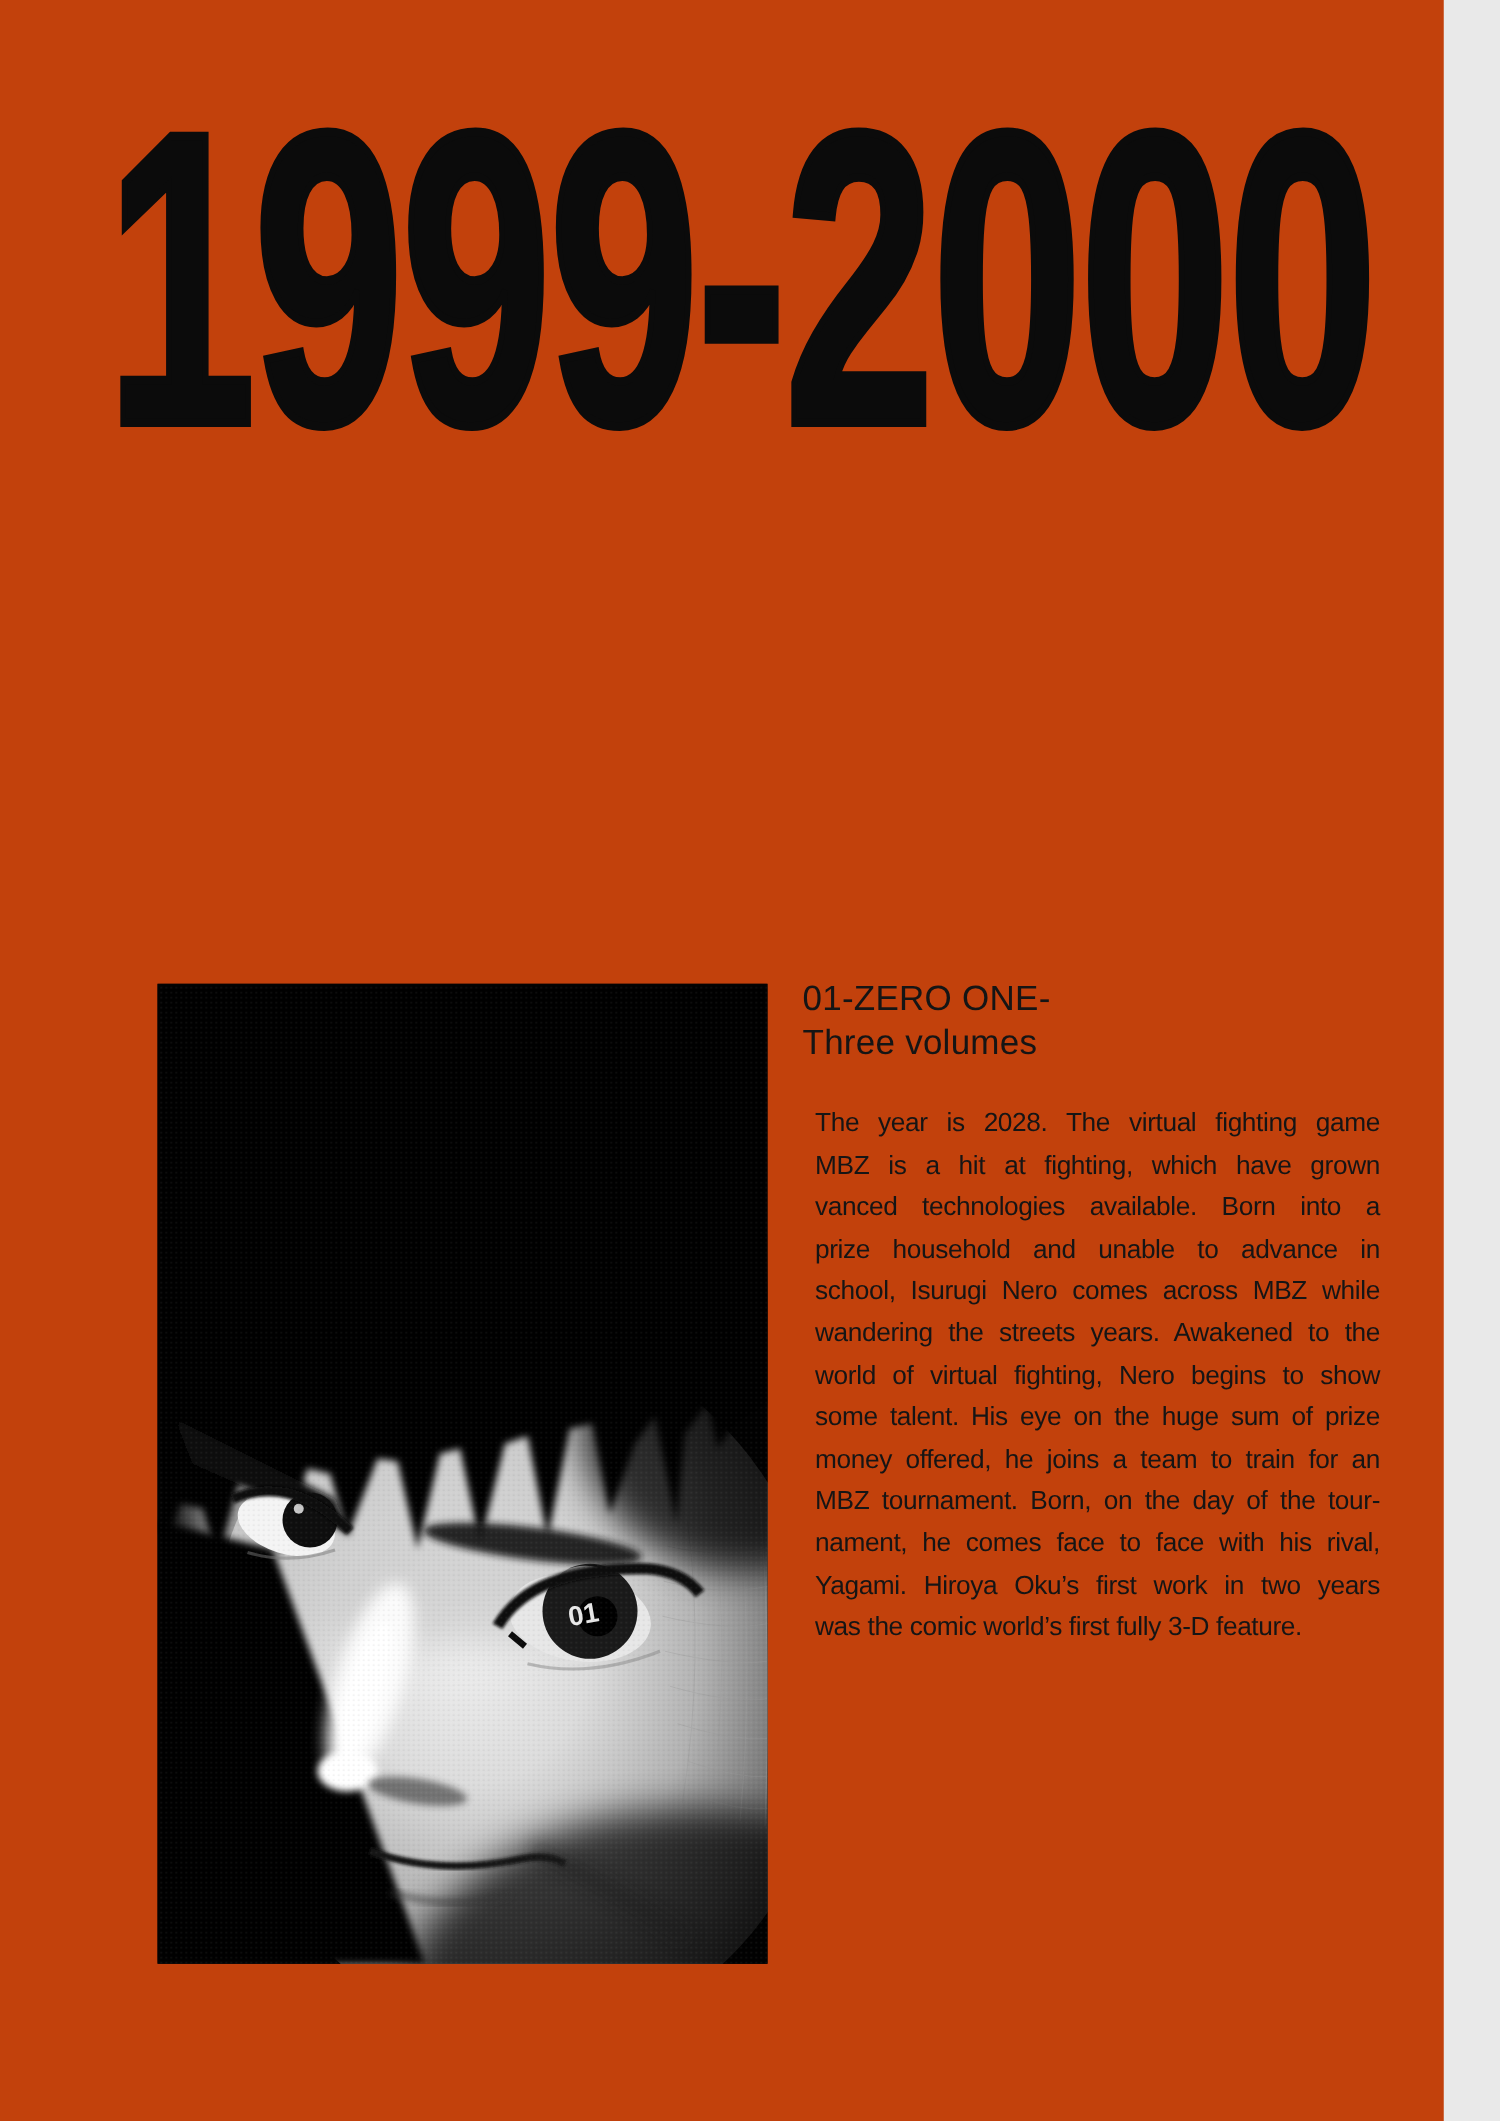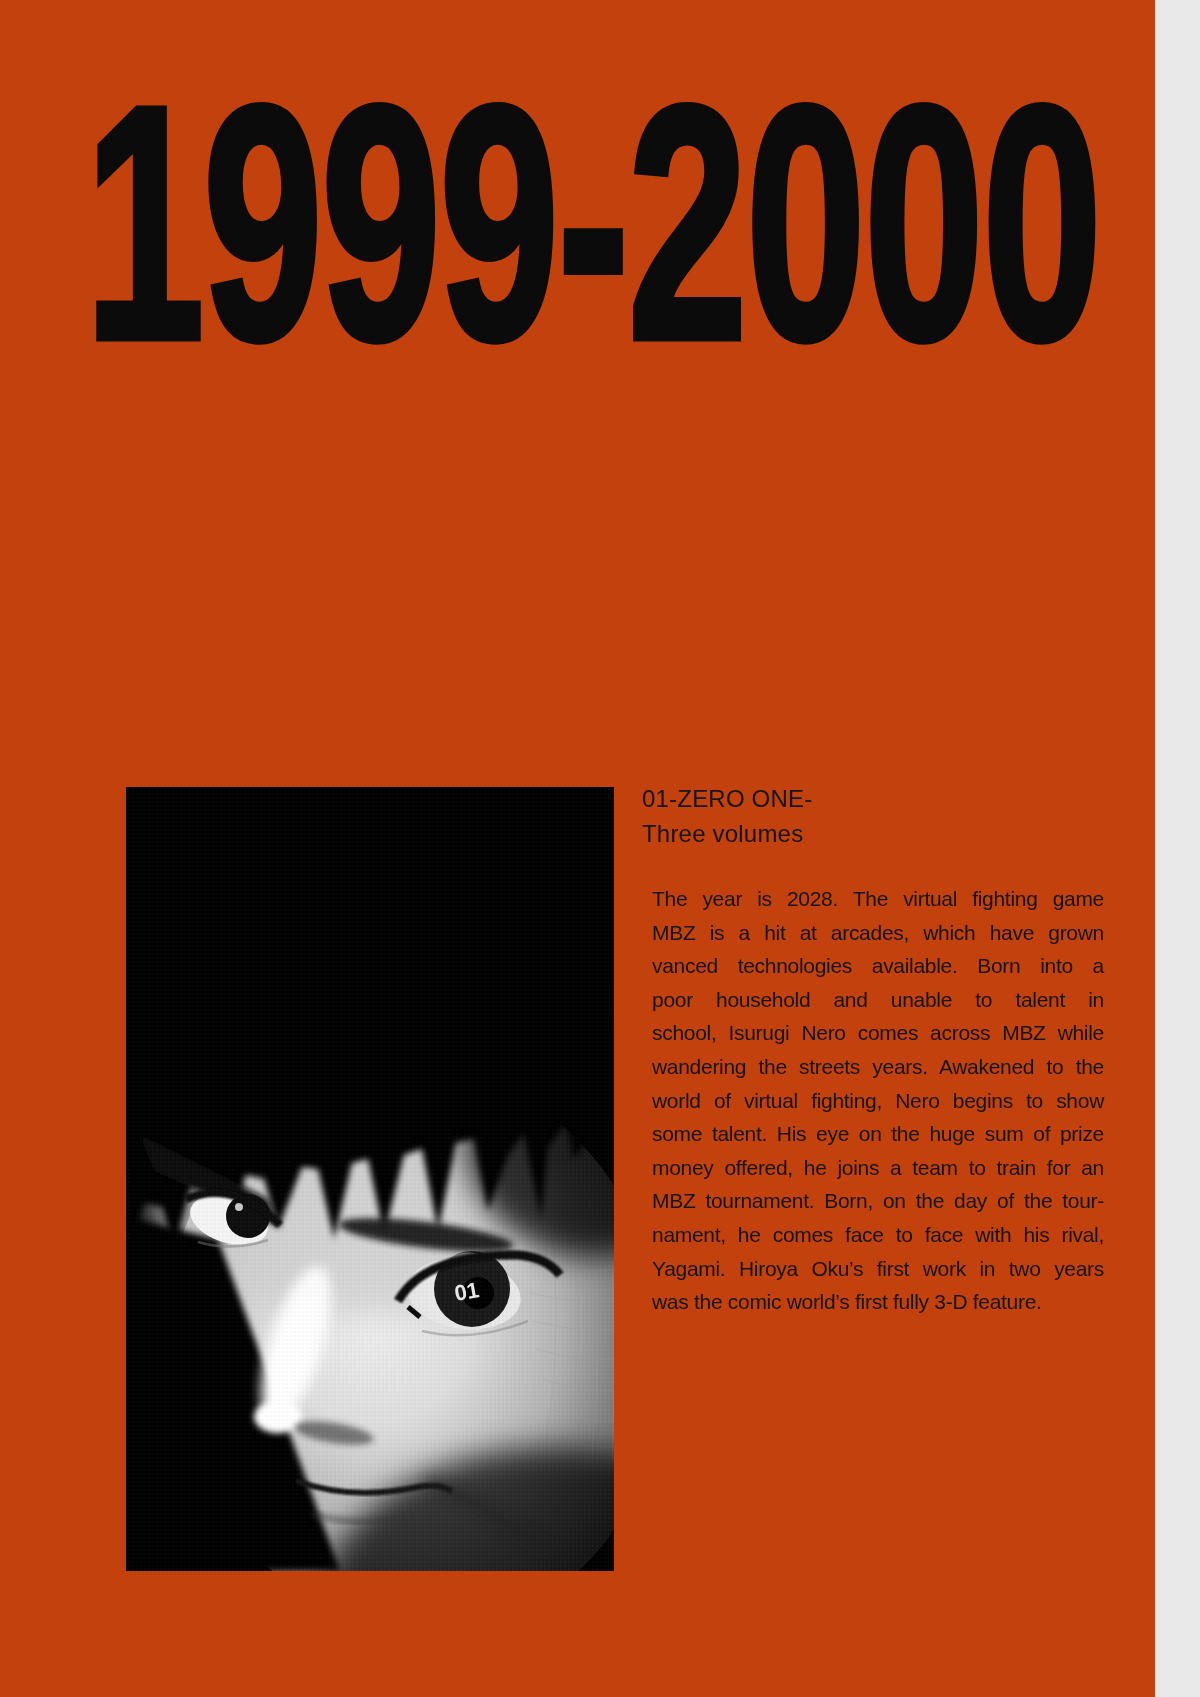--- a/index.html
+++ b/index.html
@@ -33,21 +33,21 @@
     background:#060606;
   }
   .photo svg{display:block;width:100%;height:100%;}
   
   .col{
     position:absolute;
     left:642px;top:782px;
     width:452px;
   }
   .heading{
-    font-size:24px;
+    font-size:28px;
     line-height:34.5px;
     letter-spacing:0.2px;
     color:#151515;
   }
   .body-block{
     position:absolute;
     left:652px;top:882px;
     width:452px;
     font-size:21px;
     line-height:33.6px;
@@ -184,23 +184,23 @@
   </div>
 
   <div class="col">
     <div class="heading">01-ZERO ONE-</div>
     <div class="heading">Three volumes</div>
   </div>
 
   <div class="body-block">
 
   <div class="bline">The year is 2028. The virtual fighting game</div>
-      <div class="bline">MBZ is a hit at arcades, which have grown</div>
+      <div class="bline">MBZ is a hit at fighting, which have grown</div>
       <div class="bline">vanced technologies available. Born into a</div>
-      <div class="bline">poor household and unable to talent in</div>
+      <div class="bline">prize household and unable to advance in</div>
       <div class="bline">school, Isurugi Nero comes across MBZ while</div>
       <div class="bline">wandering the streets years. Awakened to the</div>
       <div class="bline">world of virtual fighting, Nero begins to show</div>
       <div class="bline">some talent. His eye on the huge sum of prize</div>
       <div class="bline">money offered, he joins a team to train for an</div>
       <div class="bline">MBZ tournament. Born, on the day of the tour-</div>
       <div class="bline">nament, he comes face to face with his rival,</div>
       <div class="bline">Yagami. Hiroya Oku’s first work in two years</div>
       <div class="bline last">was the comic world’s first fully 3-D feature.</div>
     </div>

